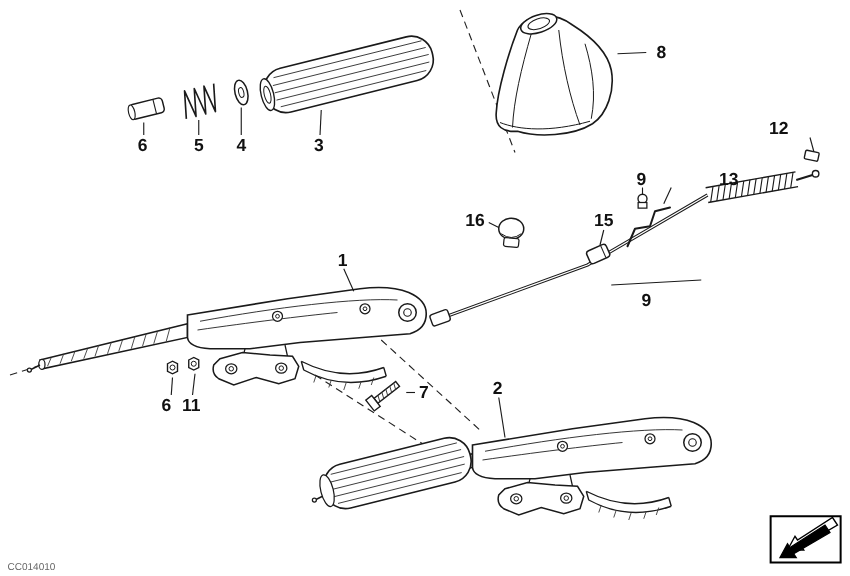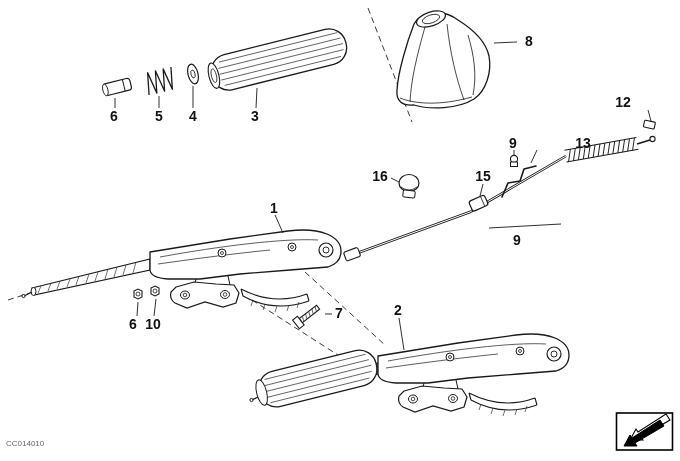--- a/index.html
+++ b/index.html
@@ -5,21 +5,21 @@
   * { margin:0; padding:0; box-sizing:border-box; }
   html,body { background:#ffffff; font-family:"Liberation Sans",sans-serif; }
   .stage { position:relative; width:680px; height:461px; background:#ffffff; overflow:hidden; }
   .stage svg { position:absolute; left:0; top:0; }
   .labels-layer { position:absolute; left:0; top:0; width:100%; height:100%; z-index:2; }
   .part-label {
     position:absolute; transform:translate(-50%,-50%);
     font-family:"Liberation Sans",sans-serif; font-weight:bold;
     font-size:14px; line-height:1; color:#111; cursor:pointer; user-select:none;
   }
-  .diagram-code { position:absolute; left:6px; bottom:13px; font-size:8px; color:#666; z-index:2; }
+  .diagram-code { position:absolute; left:6px; bottom:3px; font-size:8px; color:#666; z-index:2; }
 </style>
 </head>
 <body>
 
 <div class="stage">
 
   <svg width="680" height="461" viewBox="0 0 680 461">
     <defs>
       <g id="lever">
 
@@ -185,21 +185,21 @@
   <div class="labels-layer">
       <span class="part-label" style="left: 274px; top: 208px;">1</span>
       <span class="part-label" style="left: 398px; top: 310px;">2</span>
       <span class="part-label" style="left: 255px; top: 116px;">3</span>
       <span class="part-label" style="left: 193px; top: 116px;">4</span>
       <span class="part-label" style="left: 159px; top: 116px;">5</span>
       <span class="part-label" style="left: 114px; top: 116px;">6</span>
       <span class="part-label" style="left: 339px; top: 313px;">7</span>
       <span class="part-label" style="left: 529px; top: 41px;">8</span>
       <span class="part-label" style="left: 517px; top: 240px;">9</span>
-      <span class="part-label" style="left: 153px; top: 324px;">10</span>
+      <span class="part-label" style="left: 153px; top: 324px;">11</span>
       <span class="part-label" style="left: 133px; top: 324px;">6</span>
       <span class="part-label" style="left: 623px; top: 102px;">12</span>
       <span class="part-label" style="left: 538px; top: 143px; margin-left: 45px;">13</span>
       <span class="part-label" style="left: 513px; top: 143px;">9</span>
       <span class="part-label" style="left: 483px; top: 176px;">15</span>
       <span class="part-label" style="left: 380px; top: 176px; text-align: center;">16</span>
     </div>
 
   <span class="diagram-code">CC014010</span>
 </div>

